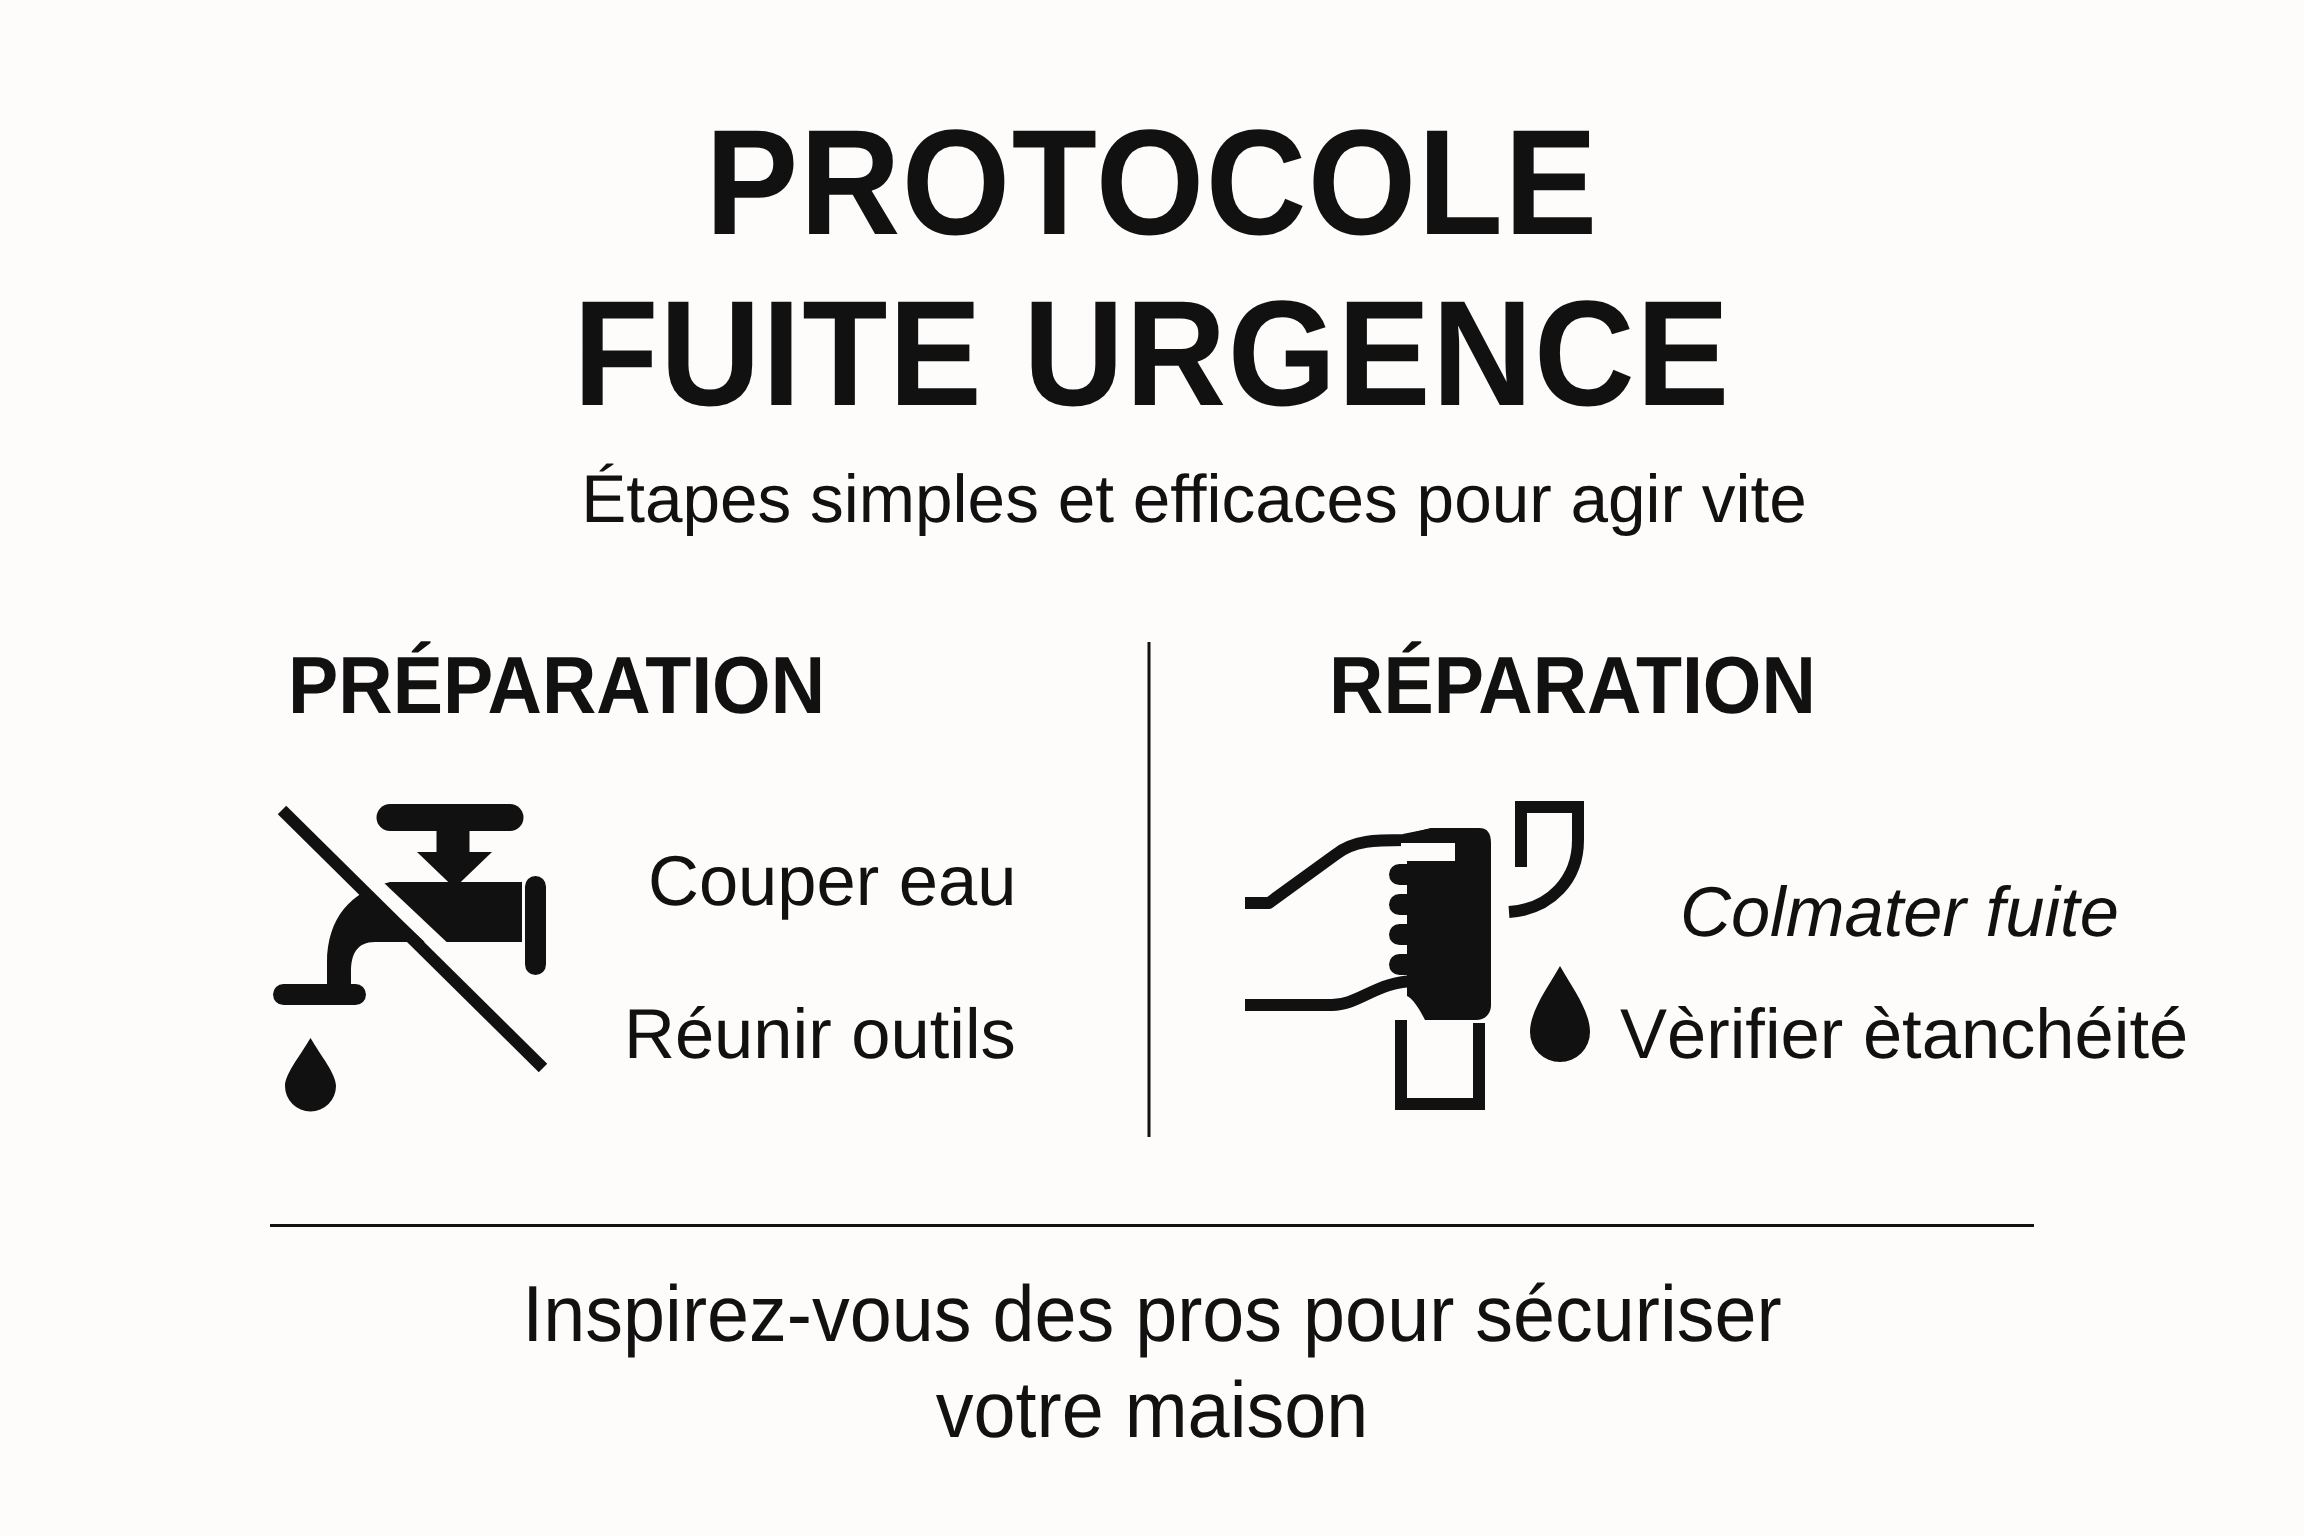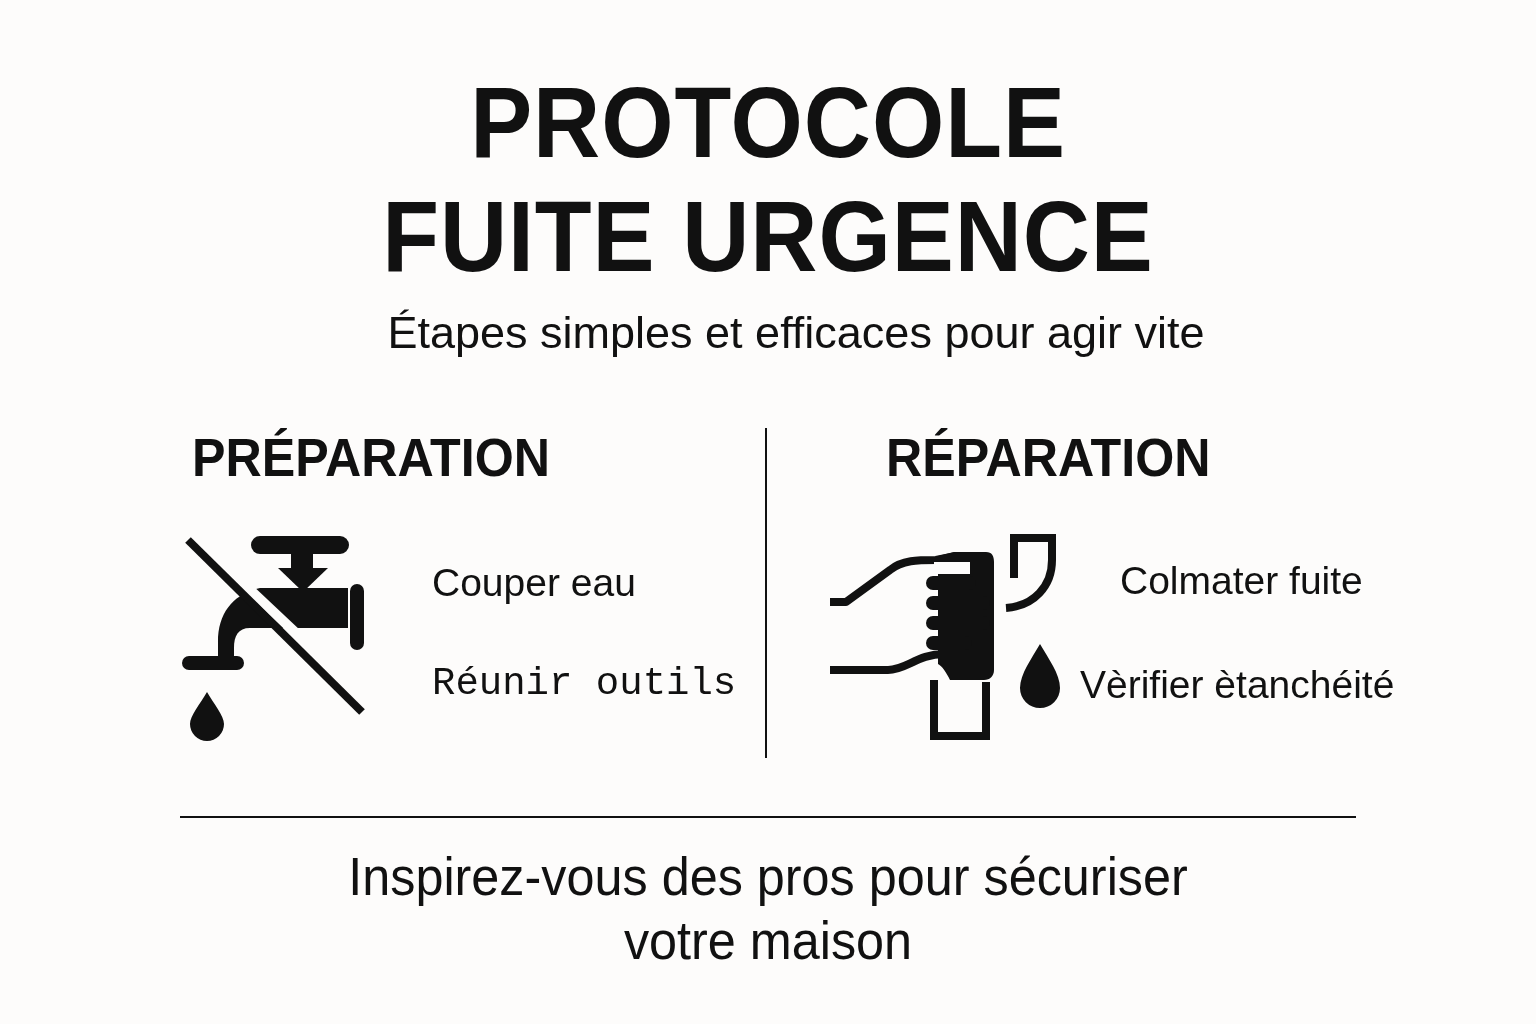--- a/index.html
+++ b/index.html
@@ -22,21 +22,21 @@
     font-size: 45px; line-height: 1; padding-left: 28px;
   }
   .section-head {
     top: 430px; font-weight: bold; font-size: 54px; line-height: 1;
     transform: scaleX(0.93); transform-origin: 0 50%;
   }
   .prep-head { left: 192px; }
   .rep-head { left: 886px; }
   .vdivider { left: 765px; top: 428px; width: 2px; height: 330px; background: #111; }
   .hdivider { left: 180px; top: 816px; width: 1176px; height: 2px; background: #111; }
-  .item { font-size: 39px; line-height: 1; white-space: nowrap; }
+  .item { font-size: 47px; line-height: 1; white-space: nowrap; }
   .icon { }
   .footer {
     left: 0; width: 1536px; text-align: center; font-size: 53px; line-height: 64px;
     top: 845px; transform: scaleX(0.95); transform-origin: 50% 50%;
   }
 </style>
 </head>
 <body>
 
 <div>
@@ -59,21 +59,21 @@
       <rect x="4" y="124" width="62" height="14" rx="7" fill="#111"></rect>
 
       <line x1="70" y1="56" x2="140" y2="122" stroke="#fdfcfb" stroke-width="10"></line>
 
       <line x1="10" y1="8" x2="184" y2="180" stroke="#111" stroke-width="8"></line>
 
       <path d="M 29 160 C 22 172 12 184 12 192 A 17 17 0 0 0 46 192 C 46 184 36 172 29 160 Z" fill="#111"></path>
     </svg>
 
     <div class="abs item" style="left:432px; top:563px;">Couper eau</div>
-    <div class="abs item" style="left:432px; top:665px;font-family:Liberation Mono, monospace;">Réunir outils</div>
+    <div class="abs item" style="left:416px; top:665px;">Réunir outils</div>
   </div>
 
   <div class="abs vdivider"></div>
 
   <div>
     <div class="abs section-head rep-head">RÉPARATION</div>
 
     <svg class="abs icon" style="left:826px; top:530px;" width="240" height="212" viewBox="0 0 240 212">
 
       <path d="M 4 72 L 20 72 L 64 40 C 76 30 92 30 110 30 L 130 26" fill="none" stroke="#111" stroke-width="8" stroke-linejoin="round"></path>
@@ -87,21 +87,21 @@
       <rect x="100" y="106" width="46" height="14" rx="7" fill="#111"></rect>
       <rect x="108" y="32" width="36" height="12" fill="#fdfcfb"></rect>
 
       <path d="M 188 48 L 188 8 L 226 8 L 226 30 C 226 56 208 76 180 78" fill="none" stroke="#111" stroke-width="8"></path>
 
       <path d="M 108 150 L 108 206 L 160 206 L 160 152" fill="none" stroke="#111" stroke-width="8"></path>
 
       <path d="M 214 114 C 206 128 194 144 194 158 A 20 20 0 0 0 234 158 C 234 144 222 128 214 114 Z" fill="#111"></path>
     </svg>
 
-    <div class="abs item" style="left:1120px; top:561px;">Colmater fuite</div>
+    <div class="abs item" style="left:1120px; top:584px;font-style:italic;">Colmater fuite</div>
     <div class="abs item" style="left:1080px; top:665px;">Vèrifier ètanchéité</div>
   </div>
 
   <div class="abs hdivider"></div>
 
   <div class="abs footer">
     <div>Inspirez-vous des pros pour sécuriser</div>
     <div>votre maison</div>
   </div>
 

